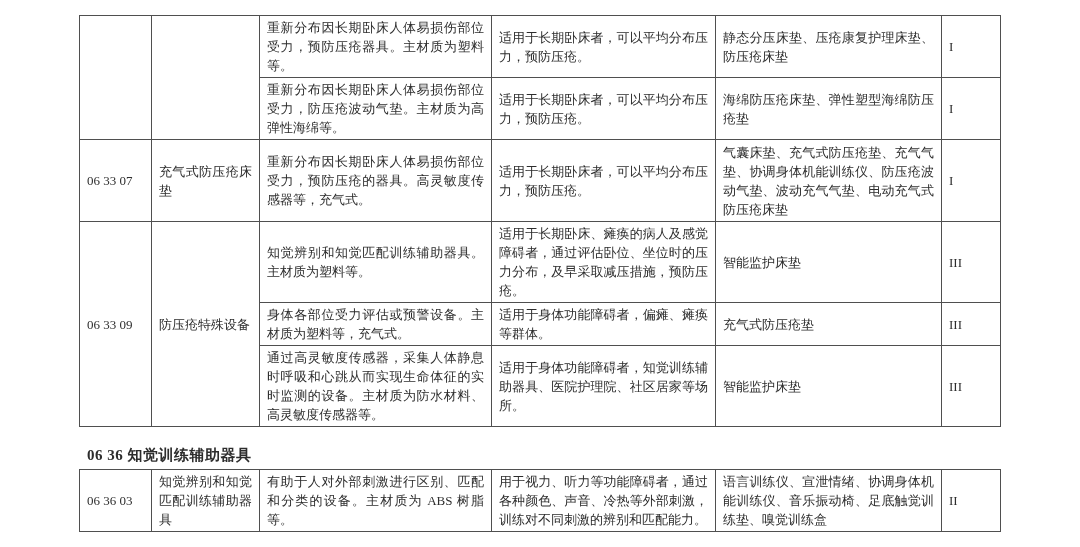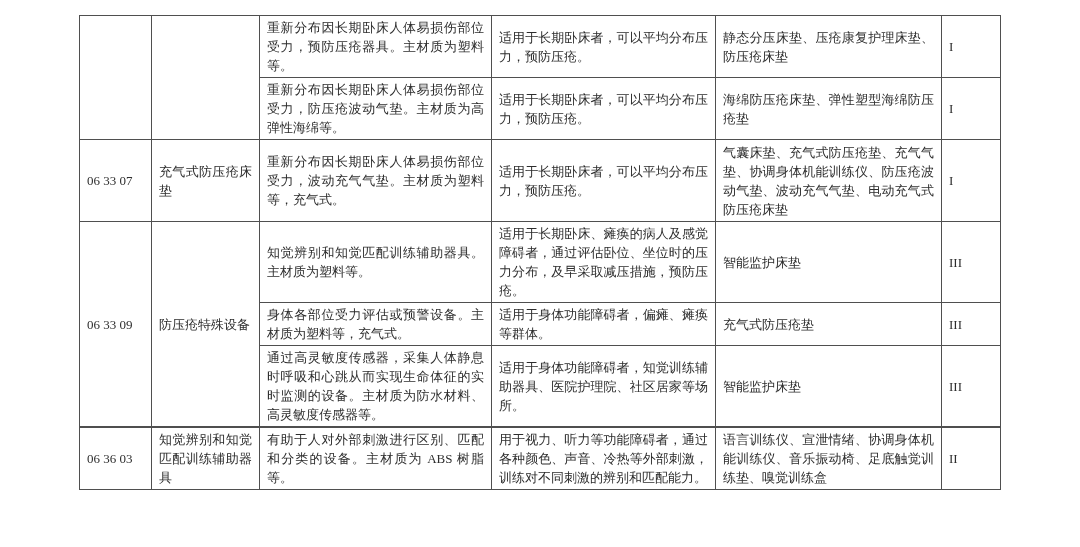--- a/index.html
+++ b/index.html
@@ -80,21 +80,21 @@
         </tr>
         <tr style="height:60px">
           <td>重新分布因长期卧床人体易损伤部位受力，防压疮波动气垫。主材质为高弹性海绵等。</td>
           <td>适用于长期卧床者，可以平均分布压力，预防压疮。</td>
           <td>海绵防压疮床垫、弹性塑型海绵防压疮垫</td>
           <td class="c-cls">I</td>
         </tr>
         <tr style="height:82px">
           <td class="c-code">06 33 07</td>
           <td>充气式防压疮床垫</td>
-          <td>重新分布因长期卧床人体易损伤部位受力，波动充气气垫。主材质为塑料等，充气式。</td>
+          <td>重新分布因长期卧床人体易损伤部位受力，预防压疮的器具。高灵敏度传感器等，充气式。</td>
           <td>适用于长期卧床者，可以平均分布压力，预防压疮。</td>
           <td>气囊床垫、充气式防压疮垫、充气气垫、协调身体机能训练仪、防压疮波动气垫、波动充气气垫、电动充气式防压疮床垫</td>
           <td class="c-cls">I</td>
         </tr>
         <tr style="height:80px">
           <td class="c-code" rowspan="3">06 33 09</td>
           <td rowspan="3">防压疮特殊设备</td>
           <td>知觉辨别和知觉匹配训练辅助器具。主材质为塑料等。</td>
           <td>适用于长期卧床、瘫痪的病人及感觉障碍者，通过评估卧位、坐位时的压力分布，及早采取减压措施，预防压疮。</td>
           <td>智能监护床垫</td>
@@ -108,20 +108,21 @@
         </tr>
         <tr style="height:77px">
           <td>通过高灵敏度传感器，采集人体静息时呼吸和心跳从而实现生命体征的实时监测的设备。主材质为防水材料、高灵敏度传感器等。</td>
           <td>适用于身体功能障碍者，知觉训练辅助器具、医院护理院、社区居家等场所。</td>
           <td>智能监护床垫</td>
           <td class="c-cls">III</td>
         </tr>
       </tbody>
     </table>
 
+    <div class="section-title">06 36 知觉训练辅助器具</div>
 
     <table class="grid">
       <colgroup>
         <col style="width:72px">
           <col style="width:108px">
           <col style="width:232px">
         <col style="width:224px">
           <col style="width:226px">
           <col style="width:59px">
       </colgroup>

